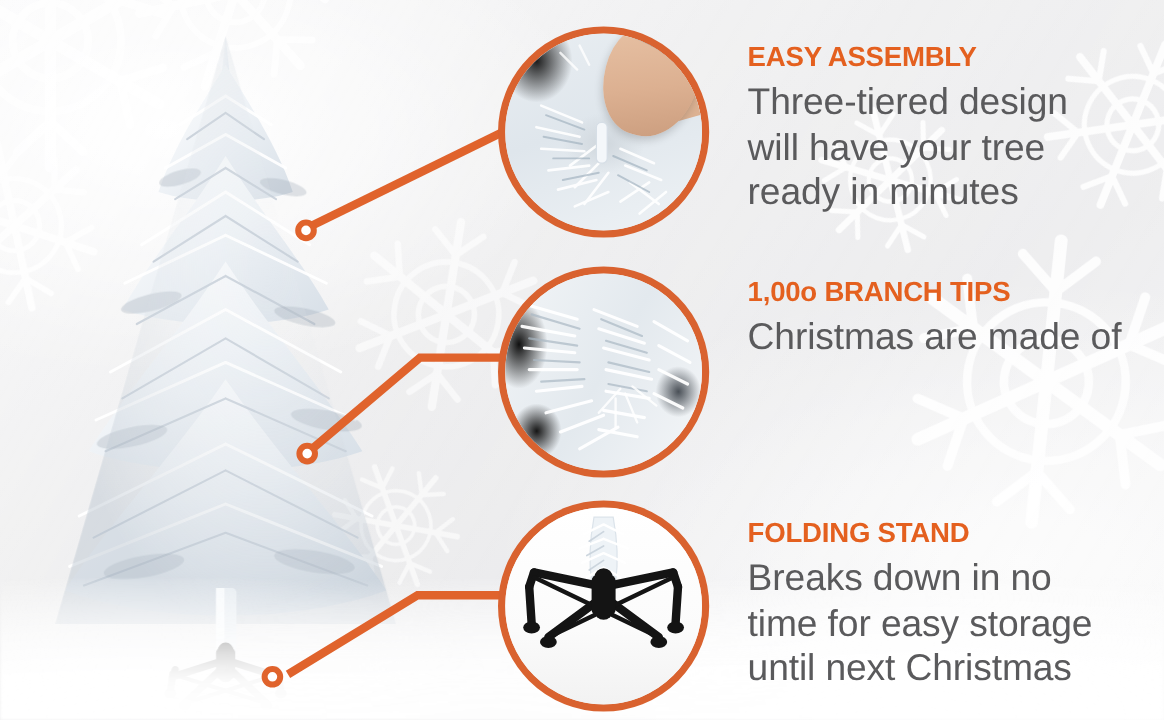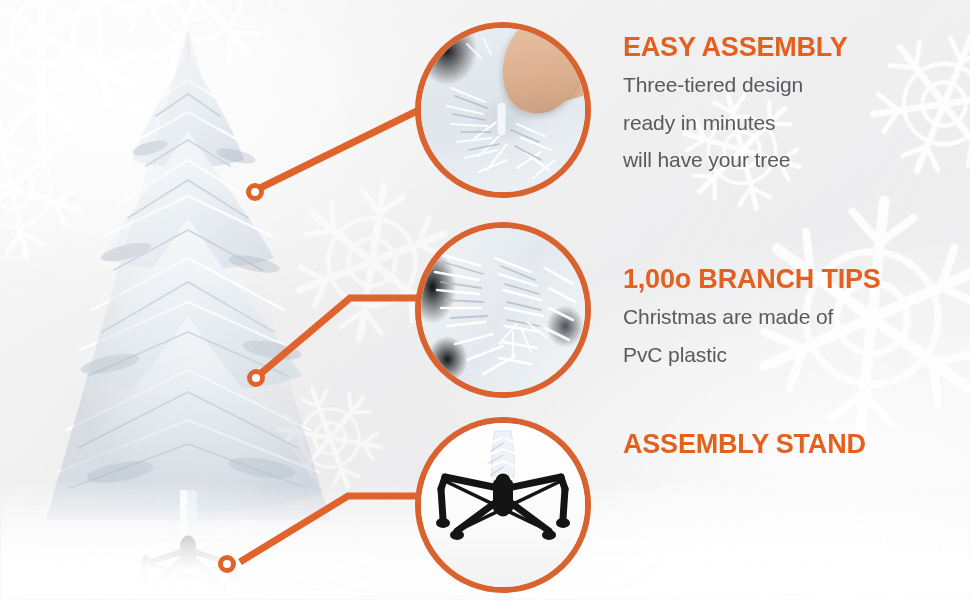--- a/index.html
+++ b/index.html
@@ -26,34 +26,34 @@
       radial-gradient(ellipse 40% 150% at 42% 100%, #fdfdfd 0%, rgba(253,253,253,0) 72%),
       radial-gradient(ellipse 52% 160% at 78% 98%, #ffffff 0%, rgba(255,255,255,0) 72%),
       linear-gradient(to top, #ffffff 0%, rgba(255,255,255,.92) 28%, rgba(255,255,255,.55) 58%, rgba(255,255,255,0) 100%);
     filter:blur(1.2px);
   }
 
   
   .block{position:absolute;left:623px;width:336px;}
   .block h2{
     margin:0 0 2px 0;
-    font-size:27px;line-height:34px;font-weight:700;
+    font-size:23px;line-height:34px;font-weight:700;
     letter-spacing:-0.2px;
     color:#e4601f;
     white-space:nowrap;
   }
   .block p{
     margin:0;
-    font-size:21px;line-height:37.5px;font-weight:400;
+    font-size:31px;line-height:37.5px;font-weight:400;
     color:#5a5a5c;
     letter-spacing:-0.1px;
   }
   .block p span{display:block;}
   #blk0{top:30px;}
-  #blk1{top:226px;margin-top:36px;}
+  #blk1{top:226px;}
   #blk2{top:427px;}
 
   
   .callout{
     position:absolute;width:176px;height:176px;border-radius:50%;
     border:6px solid #d9622f;
     box-sizing:border-box;overflow:hidden;
     background:#efefef;
   }
   #cal0{left:415px;top:22px;}
@@ -349,30 +349,34 @@
           <ellipse cx="128" cy="112" rx="7" ry="5"></ellipse>
         </g>
       </svg>
     </div>
   </div>
 
   <div class="block" id="blk0">
     <h2>EASY ASSEMBLY</h2>
     <p>
       <span>Three-tiered design</span>
+      <span>will have your tree</span>
       <span>ready in minutes</span>
-      <span>will have your tree</span>
     </p>
   </div>
 
   <div class="block" id="blk1">
     <h2>1,00o BRANCH TIPS</h2>
     <p>
       <span>Christmas are made of</span>
-      <span>PvC plastic</span>
     </p>
   </div>
 
   <div class="block" id="blk2">
-    <h2>ASSEMBLY STAND</h2>
+    <h2>FOLDING STAND</h2>
+    <p>
+      <span>Breaks down in no</span>
+      <span>time for easy storage</span>
+      <span>until next Christmas</span>
+    </p>
   </div>
 
 </div>
 
 </body></html>

